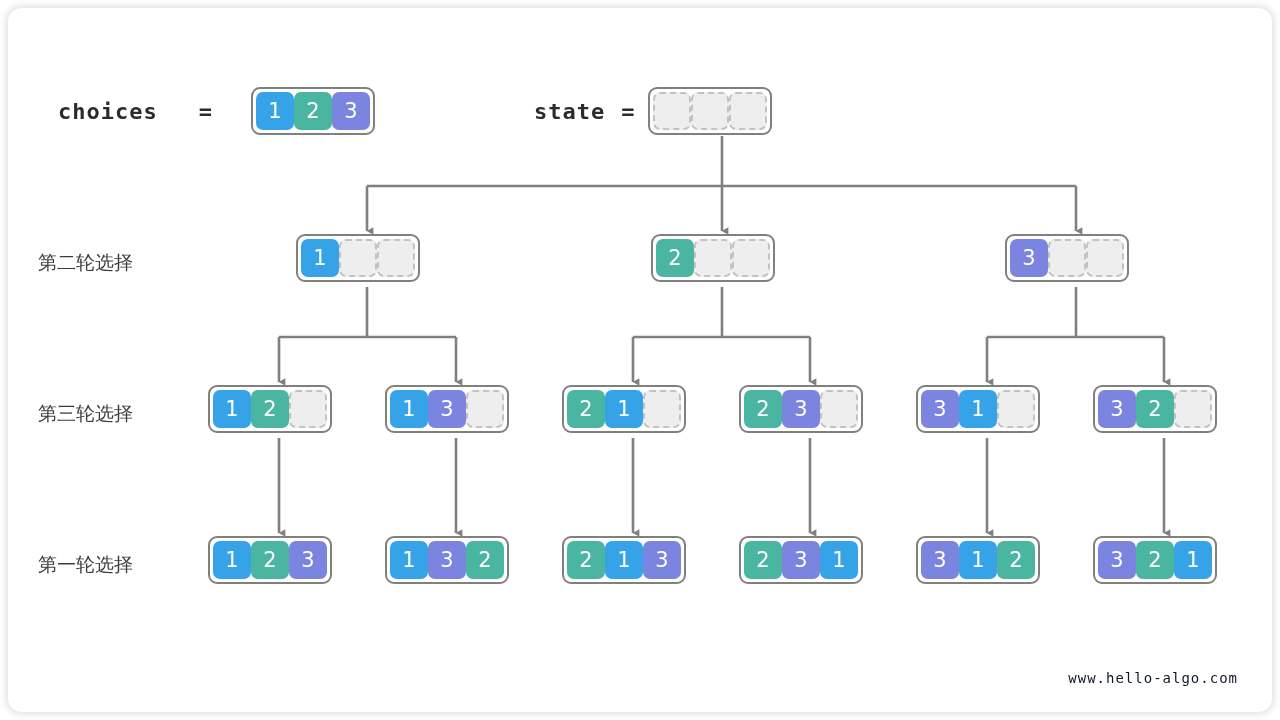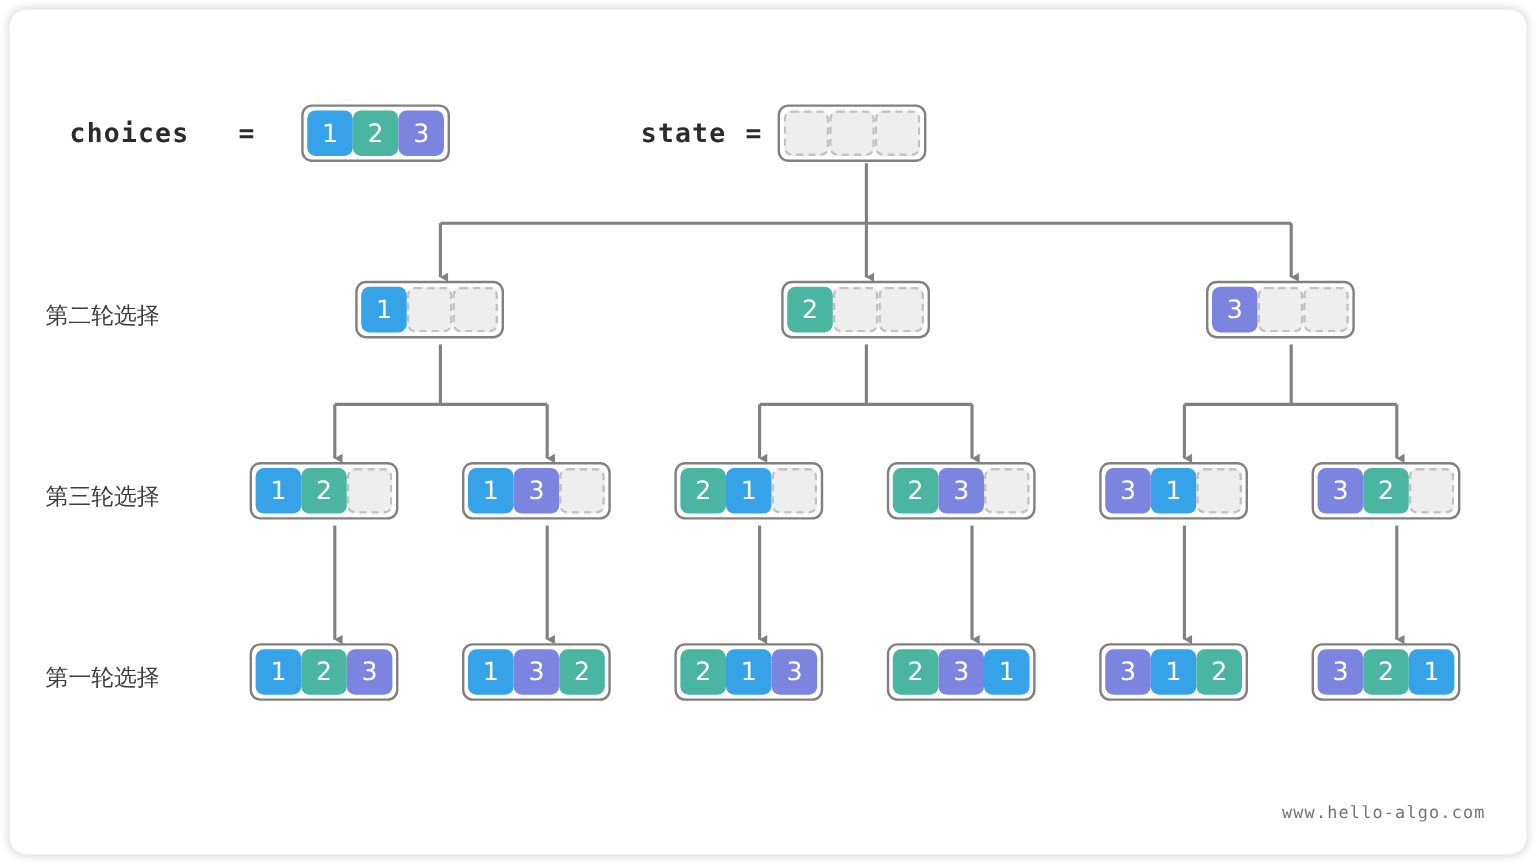--- a/index.html
+++ b/index.html
@@ -108,21 +108,21 @@
     pointer-events: none;
   }
 
   
   .watermark {
     position: absolute;
     right: 42px;
     bottom: 34px;
     font-family: "DejaVu Sans Mono", "Liberation Mono", monospace;
     font-size: 14px;
-    color: #737373;
+    color: #0f172a;
     letter-spacing: 1px;
   }
 </style>
 </head>
 <body>
 
 <div id="canvas">
   <div class="card-frame"></div>
 
   <svg id="links" width="1280" height="720" viewBox="0 0 1280 720">

